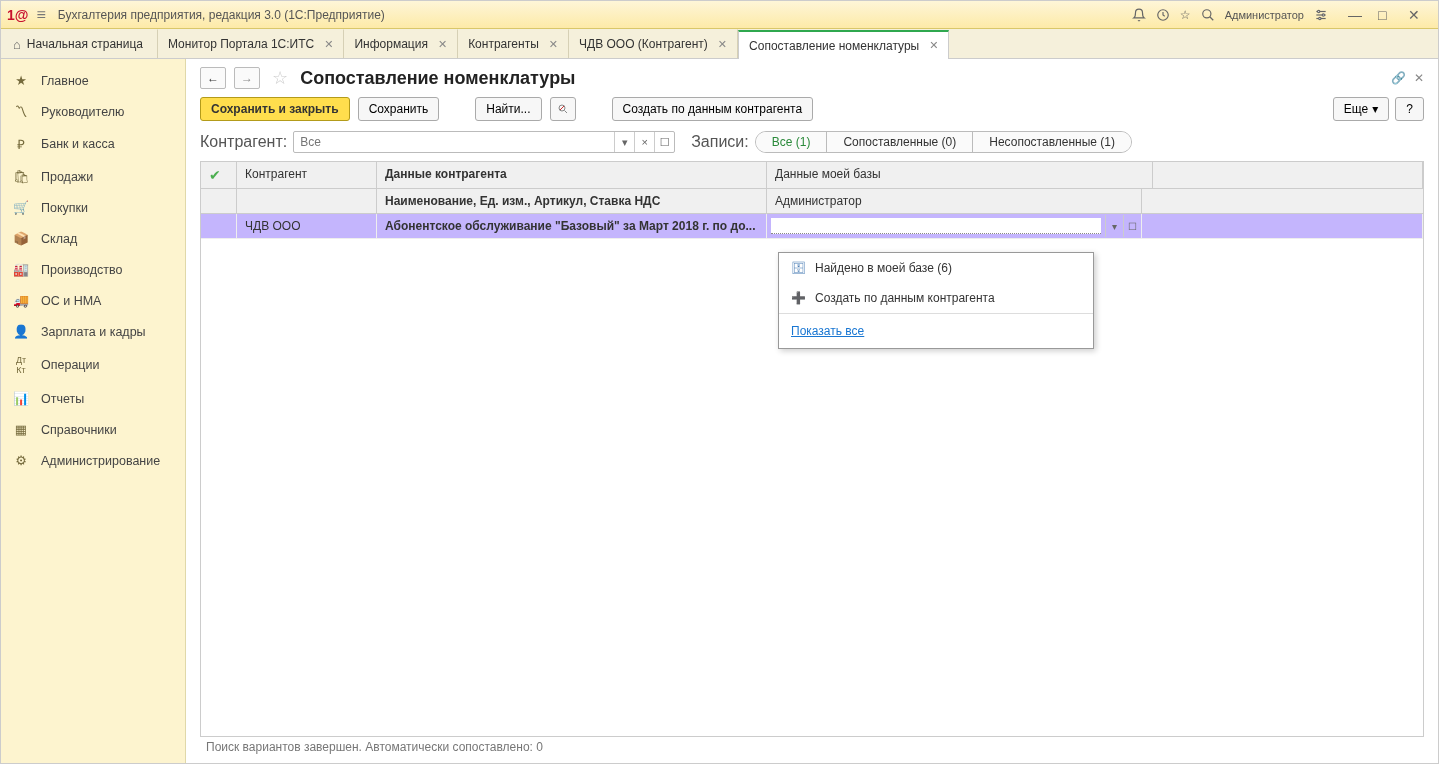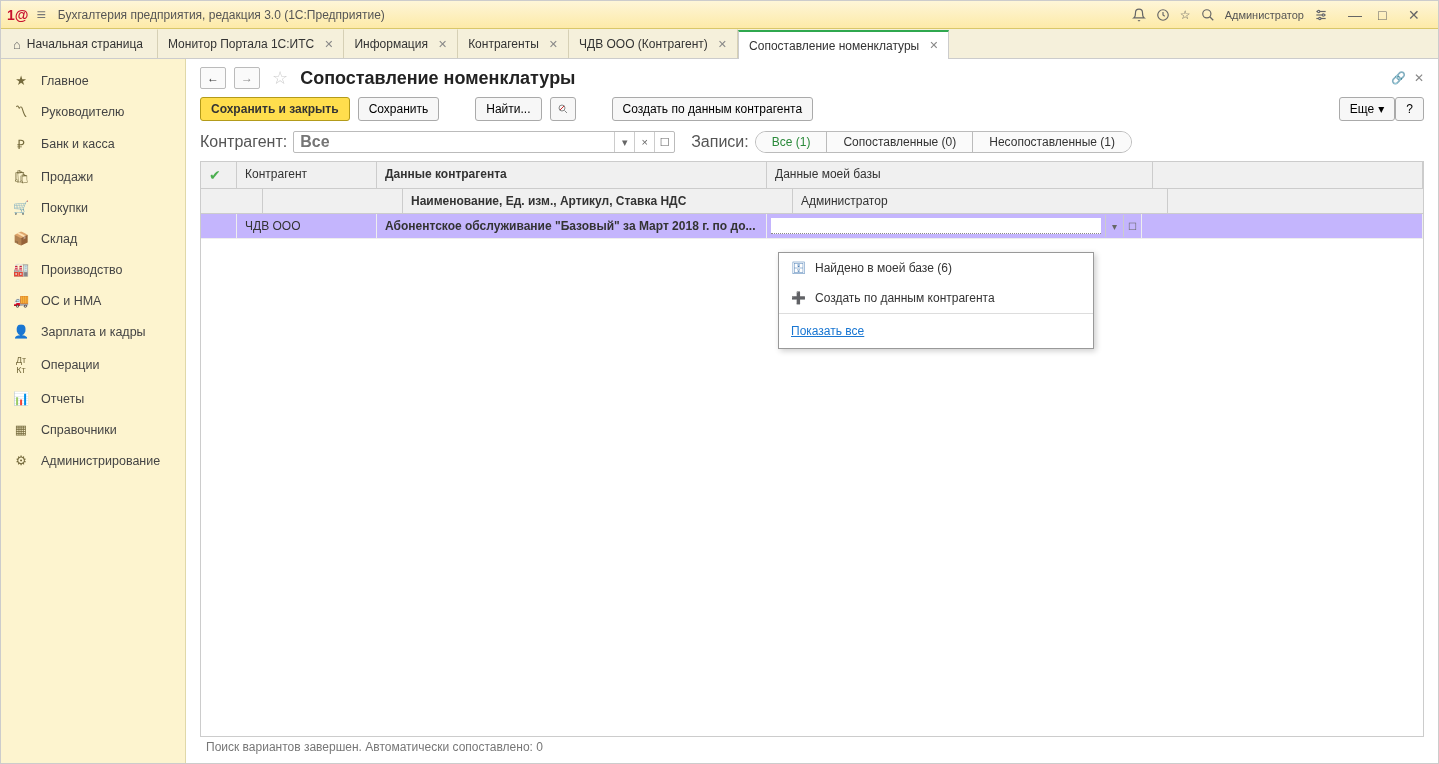--- a/index.html
+++ b/index.html
@@ -41,27 +41,27 @@
 .star-icon { color: #ccc; font-size: 18px; margin: 0 4px; }
 .page-title { font-size: 18px; font-weight: bold; color: #222; }
 .header-right { margin-left:auto; display:flex; gap:8px; color:#888;}
 .header-right span{cursor:pointer;}
 
 
 .toolbar { display: flex; align-items: center; gap: 8px; margin-bottom: 10px; flex-wrap:wrap;}
 .btn { height: 24px; padding: 0 10px; border: 1px solid #aaa; background: #f7f7f7; border-radius: 3px; font-size: 12px; cursor: pointer; display:inline-flex; align-items:center; gap:4px;}
 .btn.primary { background: #ffde4d; border-color: #b39b1a; font-weight: bold; color:#333;}
 .btn.icon-only { padding: 0 6px; }
-.toolbar-right { margin-left: auto; display: flex; }
+.toolbar-right { margin-left: auto; display: flex; gap: 6px; }
 
 
 .filter-row { display: flex; align-items: center; gap: 6px; margin-bottom: 8px; }
 .filter-label { color: #555; font-size:16px;}
 .combo { display: flex; align-items: center; border: 1px solid #bbb; height: 22px; background: #fff; border-radius:2px;}
-.combo input { border: 0; outline: 0; padding: 0 6px; width: 320px; font-size:16px; color:#999;font-weight:bold;}
+.combo input { border: 0; outline: 0; padding: 0 6px; width: 320px; font-size:12px; color:#999;}
 .combo .cbtn { width: 20px; height: 20px; border-left: 1px solid #ccc; display:flex; align-items:center; justify-content:center; color:#666; cursor:pointer; font-size:11px;}
 .seg-group { display: flex; border: 1px solid #bbb; border-radius:11px; overflow:hidden;}
 .seg { padding: 3px 16px; border-right: 1px solid #bbb; font-size: 12px; cursor: pointer; background:#fafafa;}
 .seg:last-child{border-right:0;}
 .seg.active { color: #2a8a3a; }
 
 
 .table-wrap { flex: 1; border: 1px solid #ccc; overflow: hidden; display:flex; flex-direction:column; position:relative;}
 .thead { background: #f0f0f0; border-bottom: 1px solid #ccc; }
 .throw { display: flex; }
@@ -281,21 +281,21 @@
 
       <div class="table-wrap">
         <div class="thead">
           <div class="throw">
             <div class="th c-check"><span class="check-icon">✔</span></div>
             <div class="th c-kontr">Контрагент</div>
             <div class="th c-data">Данные контрагента</div>
             <div class="th c-nomen" style="flex:1;border-right:1px solid #ccc;">Данные моей базы</div>
             <div class="th c-klass" style="flex:0 0 270px;"></div>
           </div>
-          <div class="throw" style="border-top:1px solid #ccc;padding-left:26px;">
+          <div class="throw" style="border-top:1px solid #ccc;">
             <div class="th c-check"></div>
             <div class="th c-kontr"></div>
             <div class="th c-data">Наименование, Ед. изм., Артикул, Ставка НДС</div>
             <div class="th c-nomen">Администратор</div>
           </div>
         </div>
         <div class="tbody">
           <div class="trow">
             <div class="td c-check"></div>
             <div class="td c-kontr">ЧДВ ООО</div>

